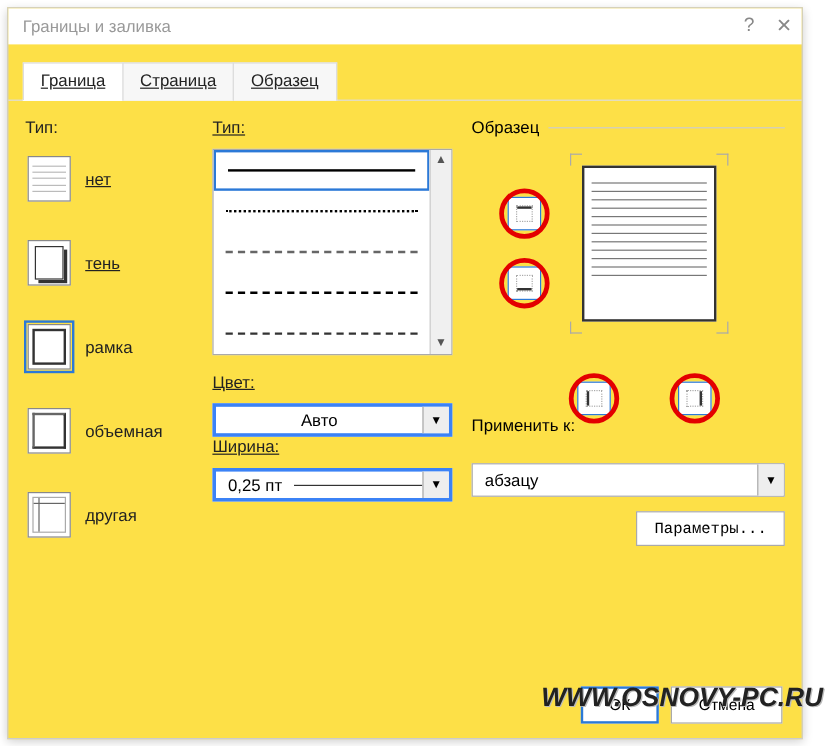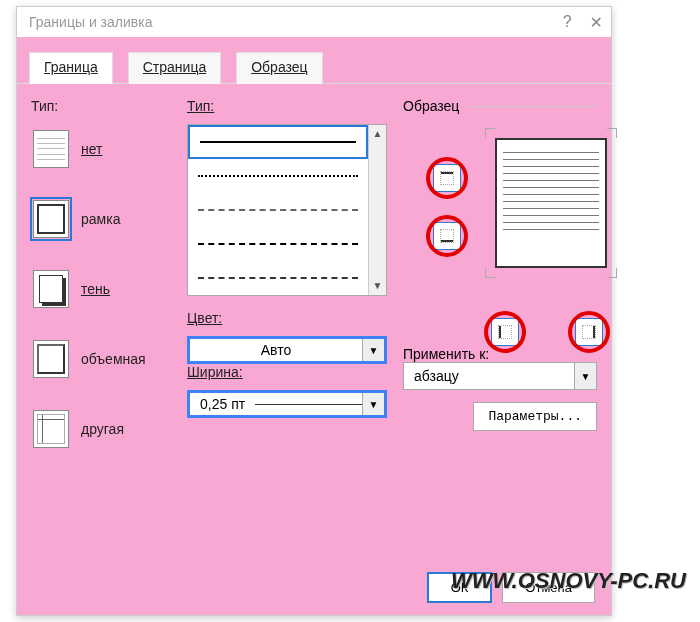--- a/index.html
+++ b/index.html
@@ -1,21 +1,21 @@
 <!DOCTYPE html>
 <html><head>
 <meta charset="utf-8">
 <style>
   * { box-sizing: border-box; margin: 0; padding: 0; font-family: "Segoe UI", Tahoma, sans-serif; }
   body { background: #fff; width: 700px; height: 622px; position: relative; overflow: hidden; }
-  .window { position: absolute; left: 16px; top: 6px; width: 596px; height: 610px; background: #f9a8d4; border: 1px solid #ccc; box-shadow: 0 2px 8px rgba(0,0,0,.2); }
+  .window { position: absolute; left: 6px; top: 6px; width: 663px; height: 610px; background: #fde047; border: 1px solid #ccc; box-shadow: 0 2px 8px rgba(0,0,0,.2); }
   .titlebar { height: 30px; display: flex; align-items: center; justify-content: space-between; padding: 0 8px 0 12px; background: #fff; color: #999; font-size: 14px; }
   .titlebar-right { display: flex; gap: 18px; align-items: center; color: #888; font-size: 16px; }
   .titlebar-right span { cursor: pointer; }
-  .tabs { display: flex; padding: 14px 0 0 12px; gap: 16px; border-bottom: 1px solid #ddd; }
+  .tabs { display: flex; padding: 14px 0 0 12px; gap: 0; border-bottom: 1px solid #ddd; }
   .tab { padding: 6px 14px 8px 14px; font-size: 14px; color: #222; background: #f7f7f7; border: 1px solid #ddd; border-bottom: none; margin-right: -1px; cursor: pointer; position: relative; top: 1px; }
   .tab.active { background: #fff; border-bottom: 1px solid #fff; }
   .tab u { text-decoration: underline; }
   .body { display: flex; padding: 14px 14px 14px 14px; gap: 16px; height: calc(100% - 130px); }
   .col { display: flex; flex-direction: column; }
   .col1 { width: 140px; }
   .col2 { width: 200px; }
   .col3 { flex: 1; }
   .label { font-size: 14px; color: #222; margin-bottom: 10px; }
   .label u { text-decoration: underline; }
@@ -68,21 +68,21 @@
   .edge-btn.right .eb-box::before { content:""; position:absolute; right:0; top:0; bottom:0; width:2px; background:#333; }
   .circ { border: 4px solid #e30000; border-radius: 50%; background: transparent; position: absolute; width: 42px; height: 42px; pointer-events: none; }
   .eb-top { left: 30px; top: 38px; }
   .eb-bot { left: 30px; top: 96px; }
   .eb-left { left: 88px; top: 192px; }
   .eb-right { left: 172px; top: 192px; }
   .circ1 { left: 23px; top: 31px; }
   .circ2 { left: 23px; top: 89px; }
   .circ3 { left: 81px; top: 185px; }
   .circ4 { left: 165px; top: 185px; }
-  .apply-label { font-size: 14px; margin-bottom: 0; }
+  .apply-label { font-size: 14px; margin-bottom: 24px; }
   .apply-combo { display: flex; height: 28px; border: 1px solid #aaa; background: #fff; width: 100%; margin-bottom: 12px; }
   .apply-combo .combo-val { justify-content: flex-start; padding-left: 10px; }
   .opts-btn { float: right; padding: 6px 14px; font-size: 13px; background: #fff; border: 1px solid #aaa; cursor: pointer; font-family: Liberation Mono, monospace; }
   .footer { position: absolute; bottom: 12px; right: 16px; display: flex; gap: 10px; }
   .footer button { padding: 6px 22px; font-size: 13px; background: #fff; border: 1px solid #aaa; cursor: pointer; }
   .footer button.primary { border: 2px solid #2b79d7; }
   .watermark { position: absolute; right: 14px; bottom: 28px; text-align: right; color: #222; z-index: 50; pointer-events: none; }
   .watermark .l1 { font-size: 27px; font-weight: 900; font-style: italic; letter-spacing: -1px; text-shadow: 1px 1px 0 #bbb; }
   .watermark .l2 { font-size: 22px; font-weight: 900; font-style: italic; text-shadow: 1px 1px 0 #bbb; }
 </style>
@@ -116,31 +116,31 @@
               <span></span>
               <span></span>
               <span></span>
               <span></span>
             </div>
         </div>
         <span class="preset-label"><u>нет</u></span>
       </div>
 
       <div class="preset">
+        <div class="preset-icon">
+          <div class="preset-shadow"></div>
+        </div>
+        <span class="preset-label"><u>тень</u></span>
+      </div>
+
+      <div class="preset">
         <div class="preset-icon selected">
           <div class="preset-box"></div>
         </div>
         <span class="preset-label">рамка</span>
-      </div>
-
-      <div class="preset">
-        <div class="preset-icon">
-          <div class="preset-shadow"></div>
-        </div>
-        <span class="preset-label"><u>тень</u></span>
       </div>
 
       <div class="preset">
         <div class="preset-icon">
           <div class="preset-3d"></div>
         </div>
         <span class="preset-label">объемная</span>
       </div>
 
       <div class="preset">

